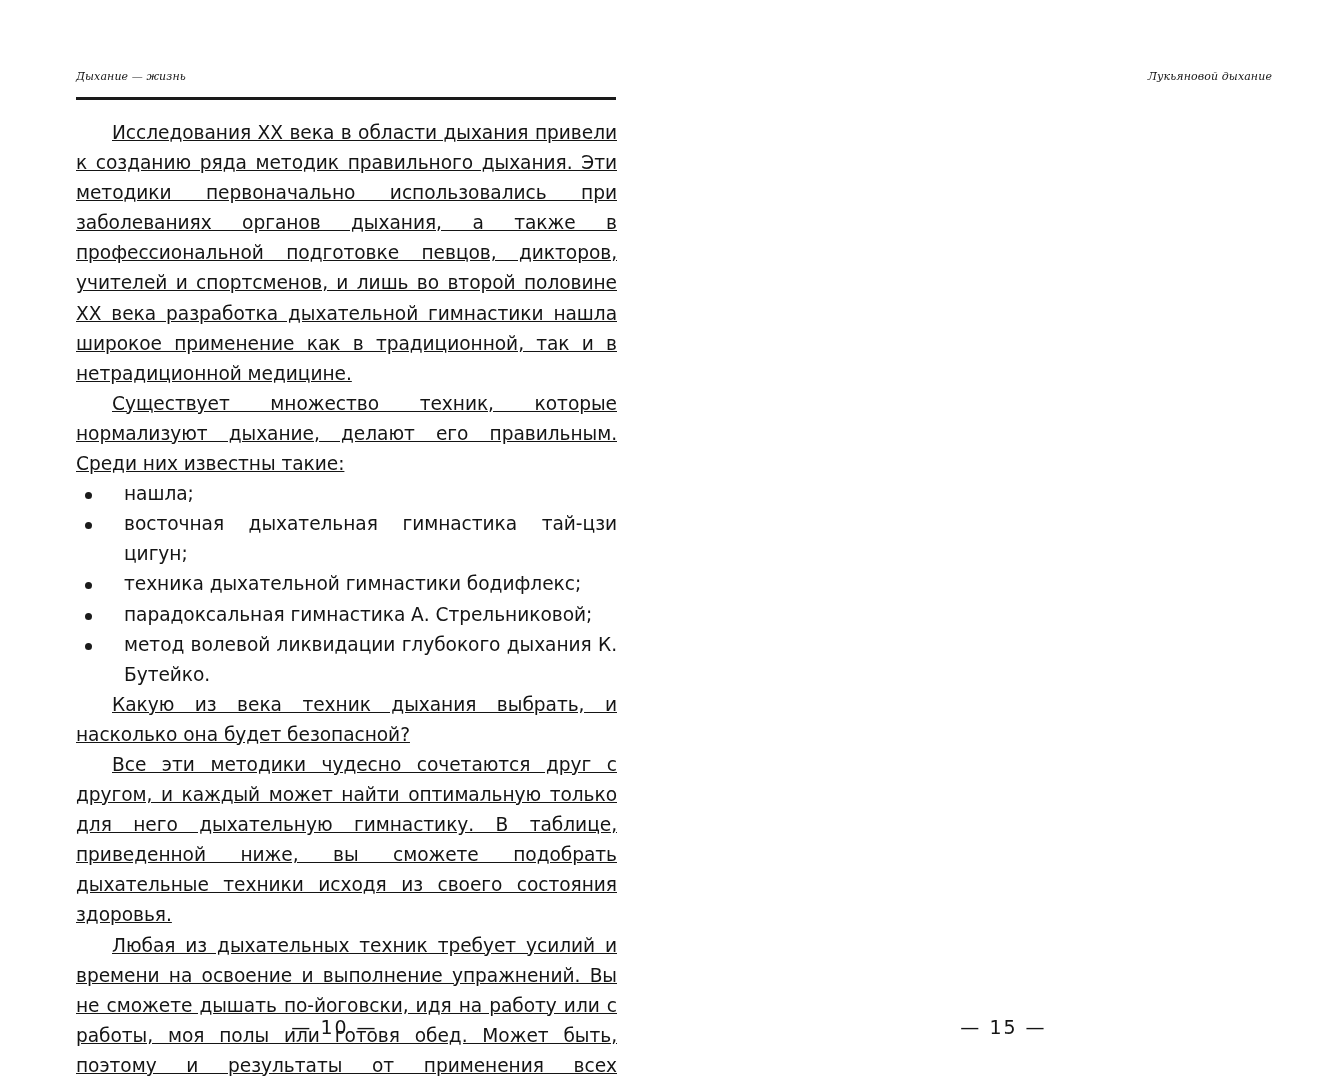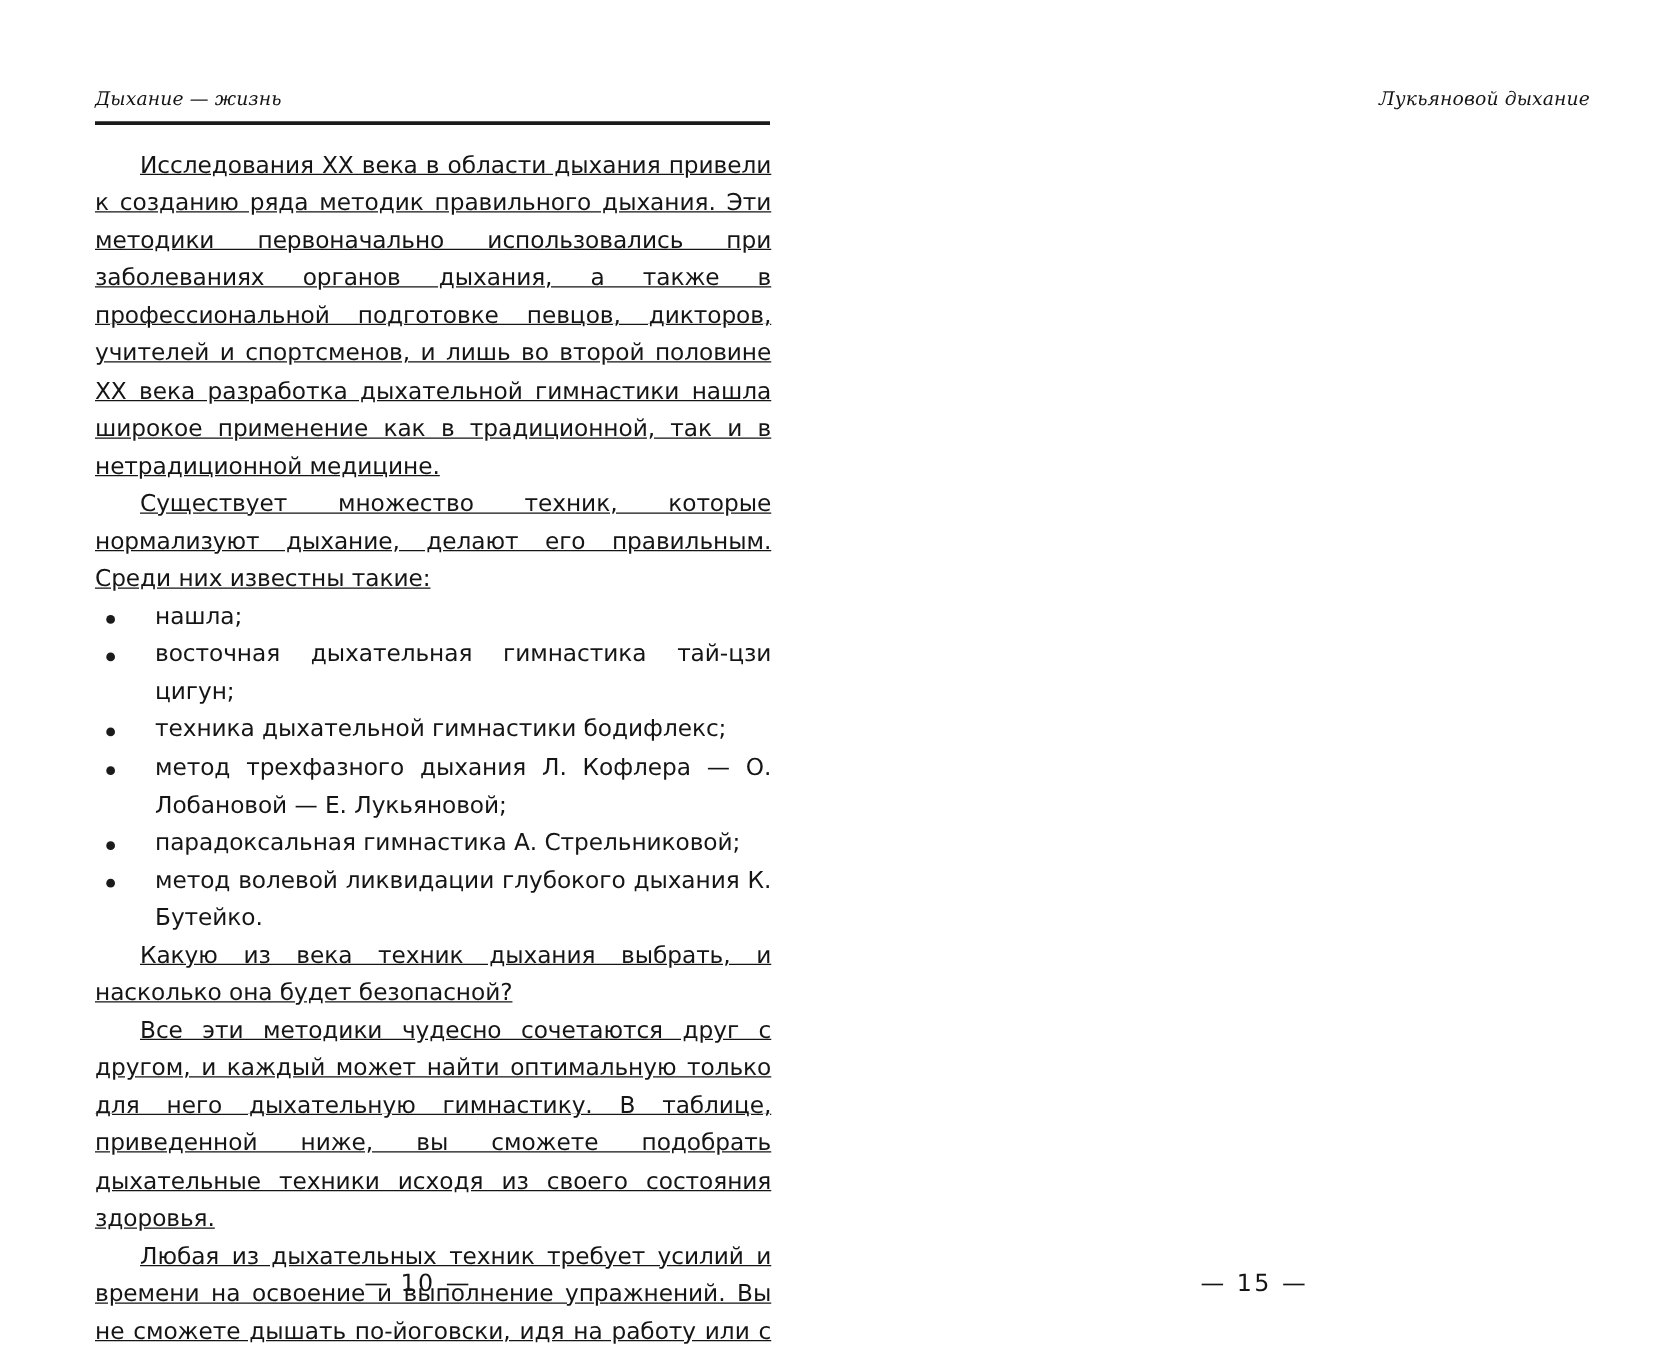--- a/index.html
+++ b/index.html
@@ -29,21 +29,21 @@
   }
   .page-left  { width: 669px; }
   .page-right { width: 669px; }
 
   
   .runhead {
     position: absolute;
     top: 70px;
     font-family: "DejaVu Serif", serif;
     font-style: italic;
-    font-size: 15px;
+    font-size: 11px;
     letter-spacing: .1px;
     color: #141414;
     white-space: nowrap;
   }
   .page-left .runhead  { left: 76px; }
   .page-right .runhead { right: 66px; }
 
   .runrule {
     position: absolute;
     top: 97px;
@@ -131,24 +131,20 @@
         <li>
           <span class="dot"></span>
           <span>восточная дыхательная гимнастика тай-цзи цигун;</span>
         </li>
         <li>
           <span class="dot"></span>
           <span>техника дыхательной гимнастики бодифлекс;</span>
         </li>
         <li>
           <span class="dot"></span>
-          <span>метод трехфазного дыхания Л. Кофлера — О. Лобано­вой — Е. Лукьяновой;</span>
-        </li>
-        <li>
-          <span class="dot"></span>
           <span>парадоксальная гимнастика А. Стрельниковой;</span>
         </li>
         <li>
           <span class="dot"></span>
           <span>метод волевой ликвидации глубокого дыхания К. Бу­тейко.</span>
         </li>
       </ul>
 
       <p>Какую из века техник дыхания выбрать, и насколько она будет безопасной?</p>
 

